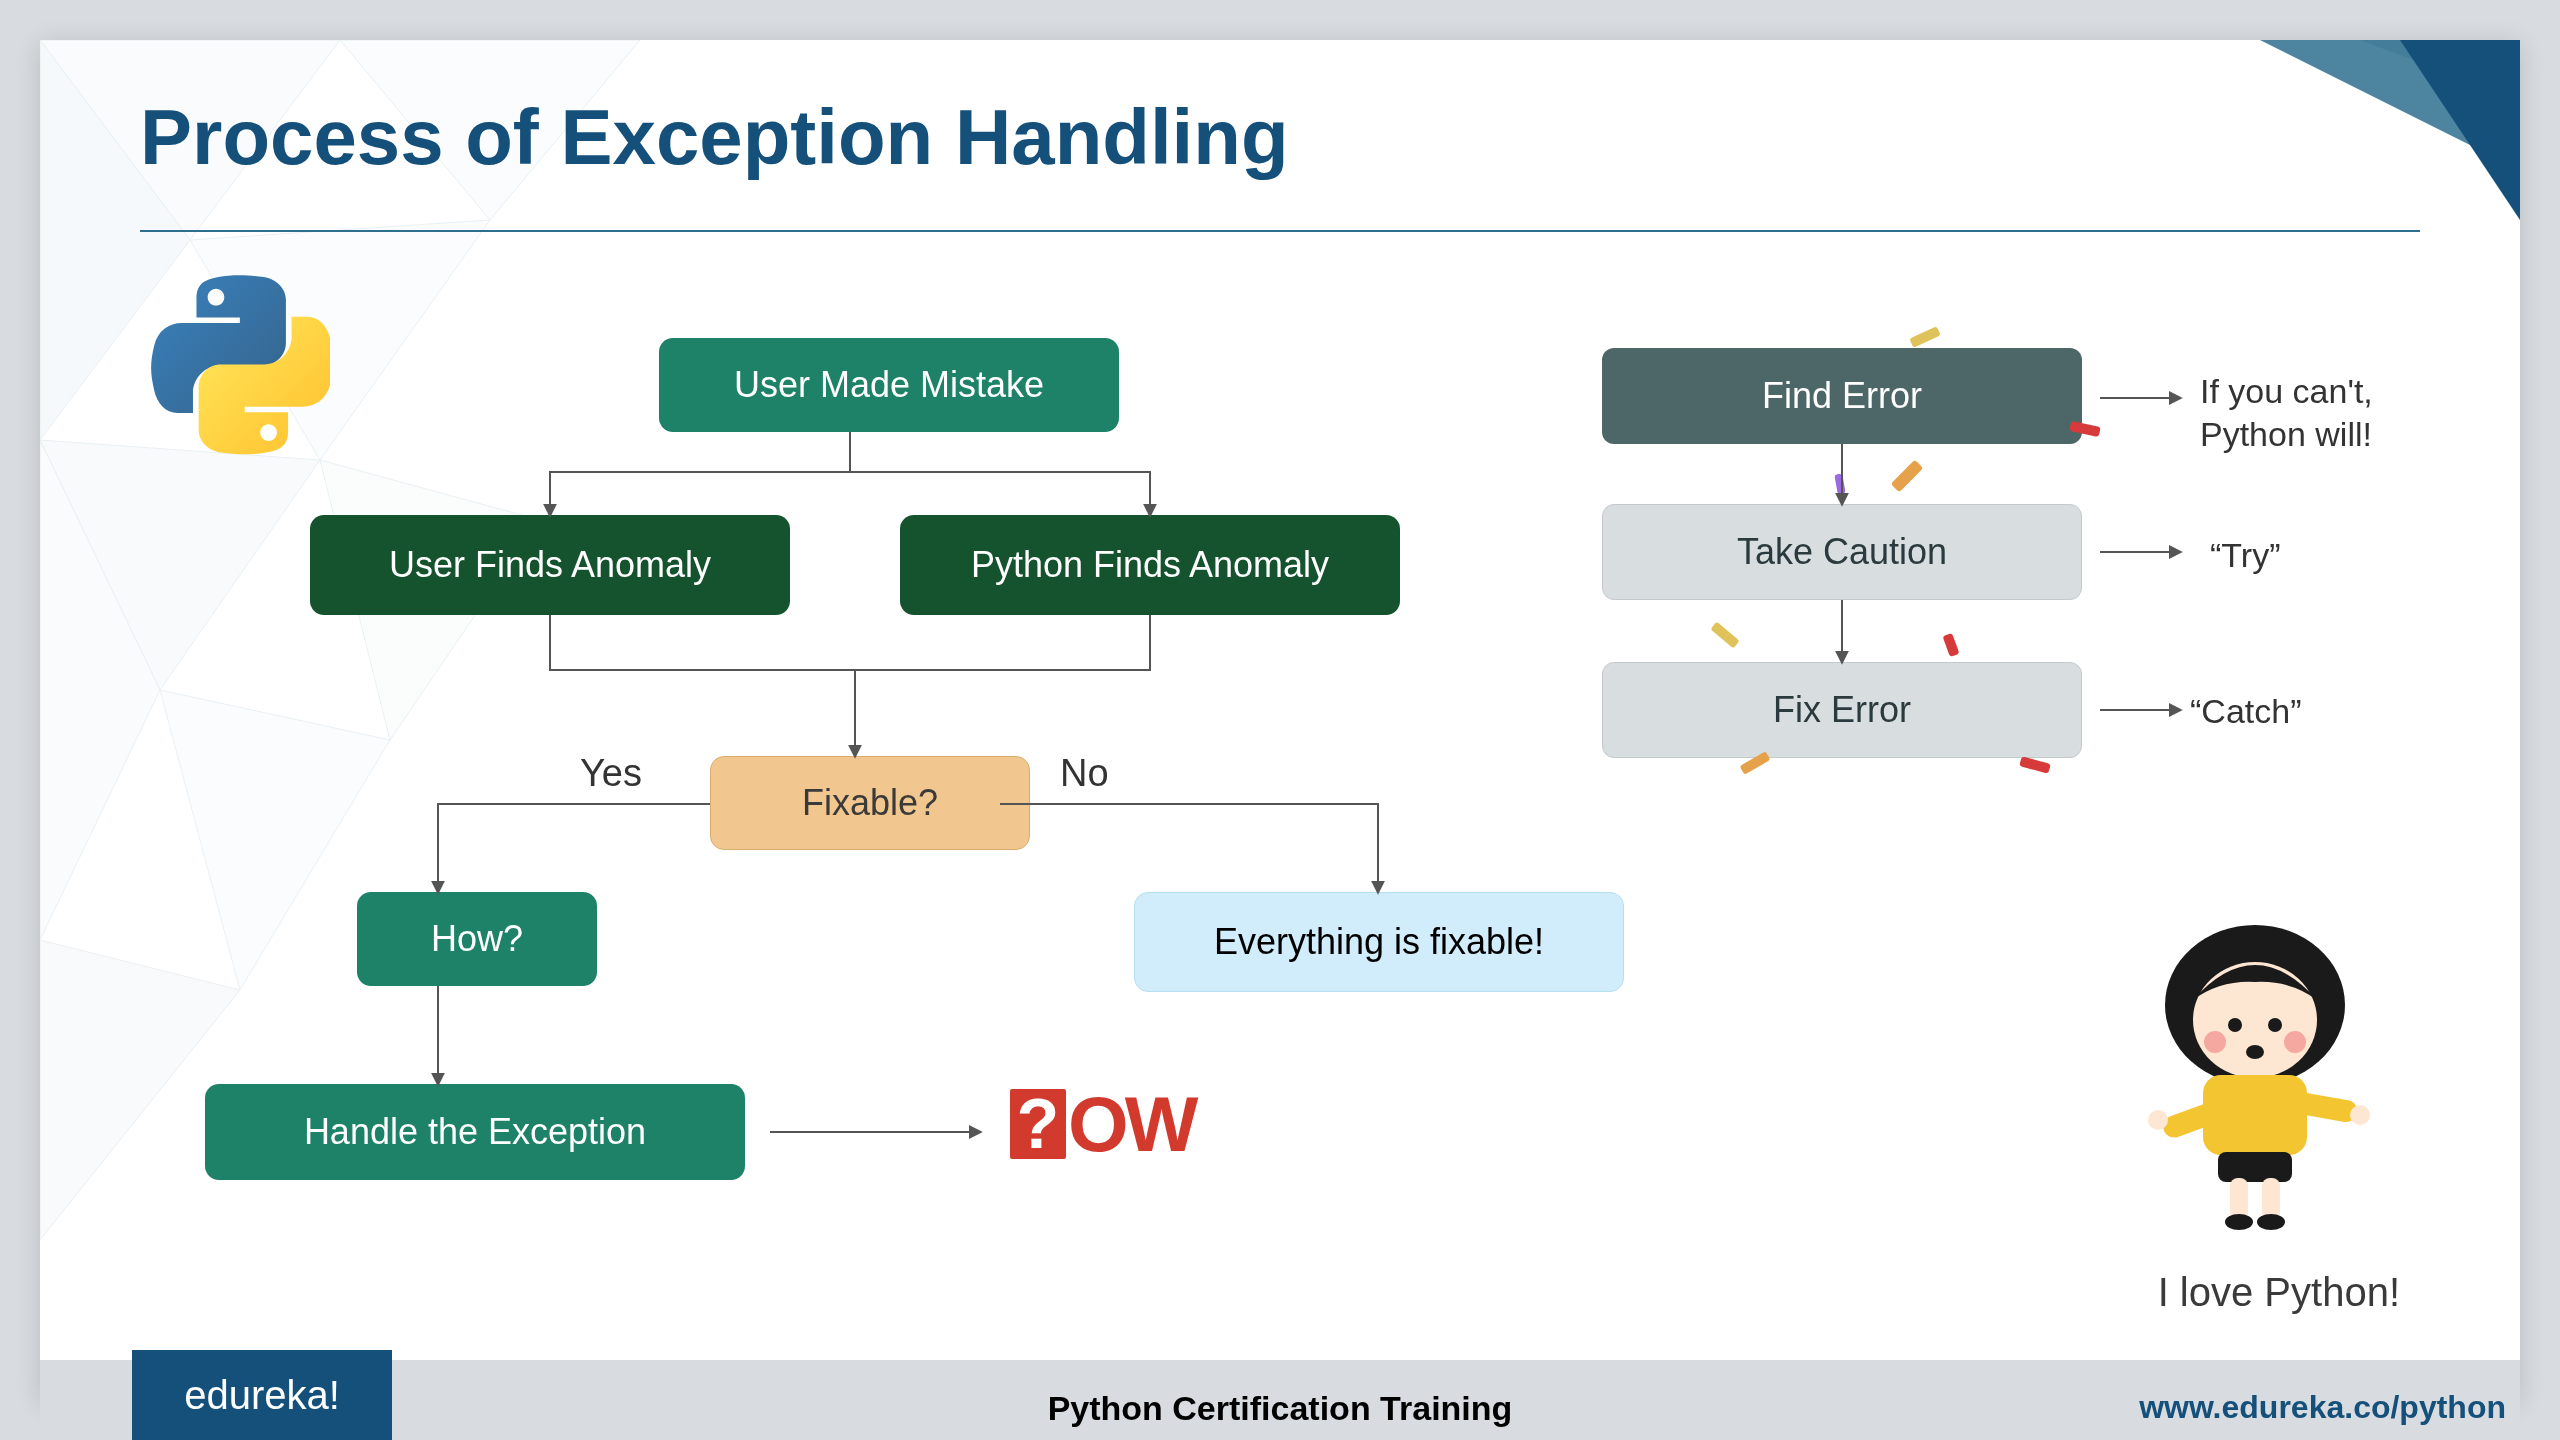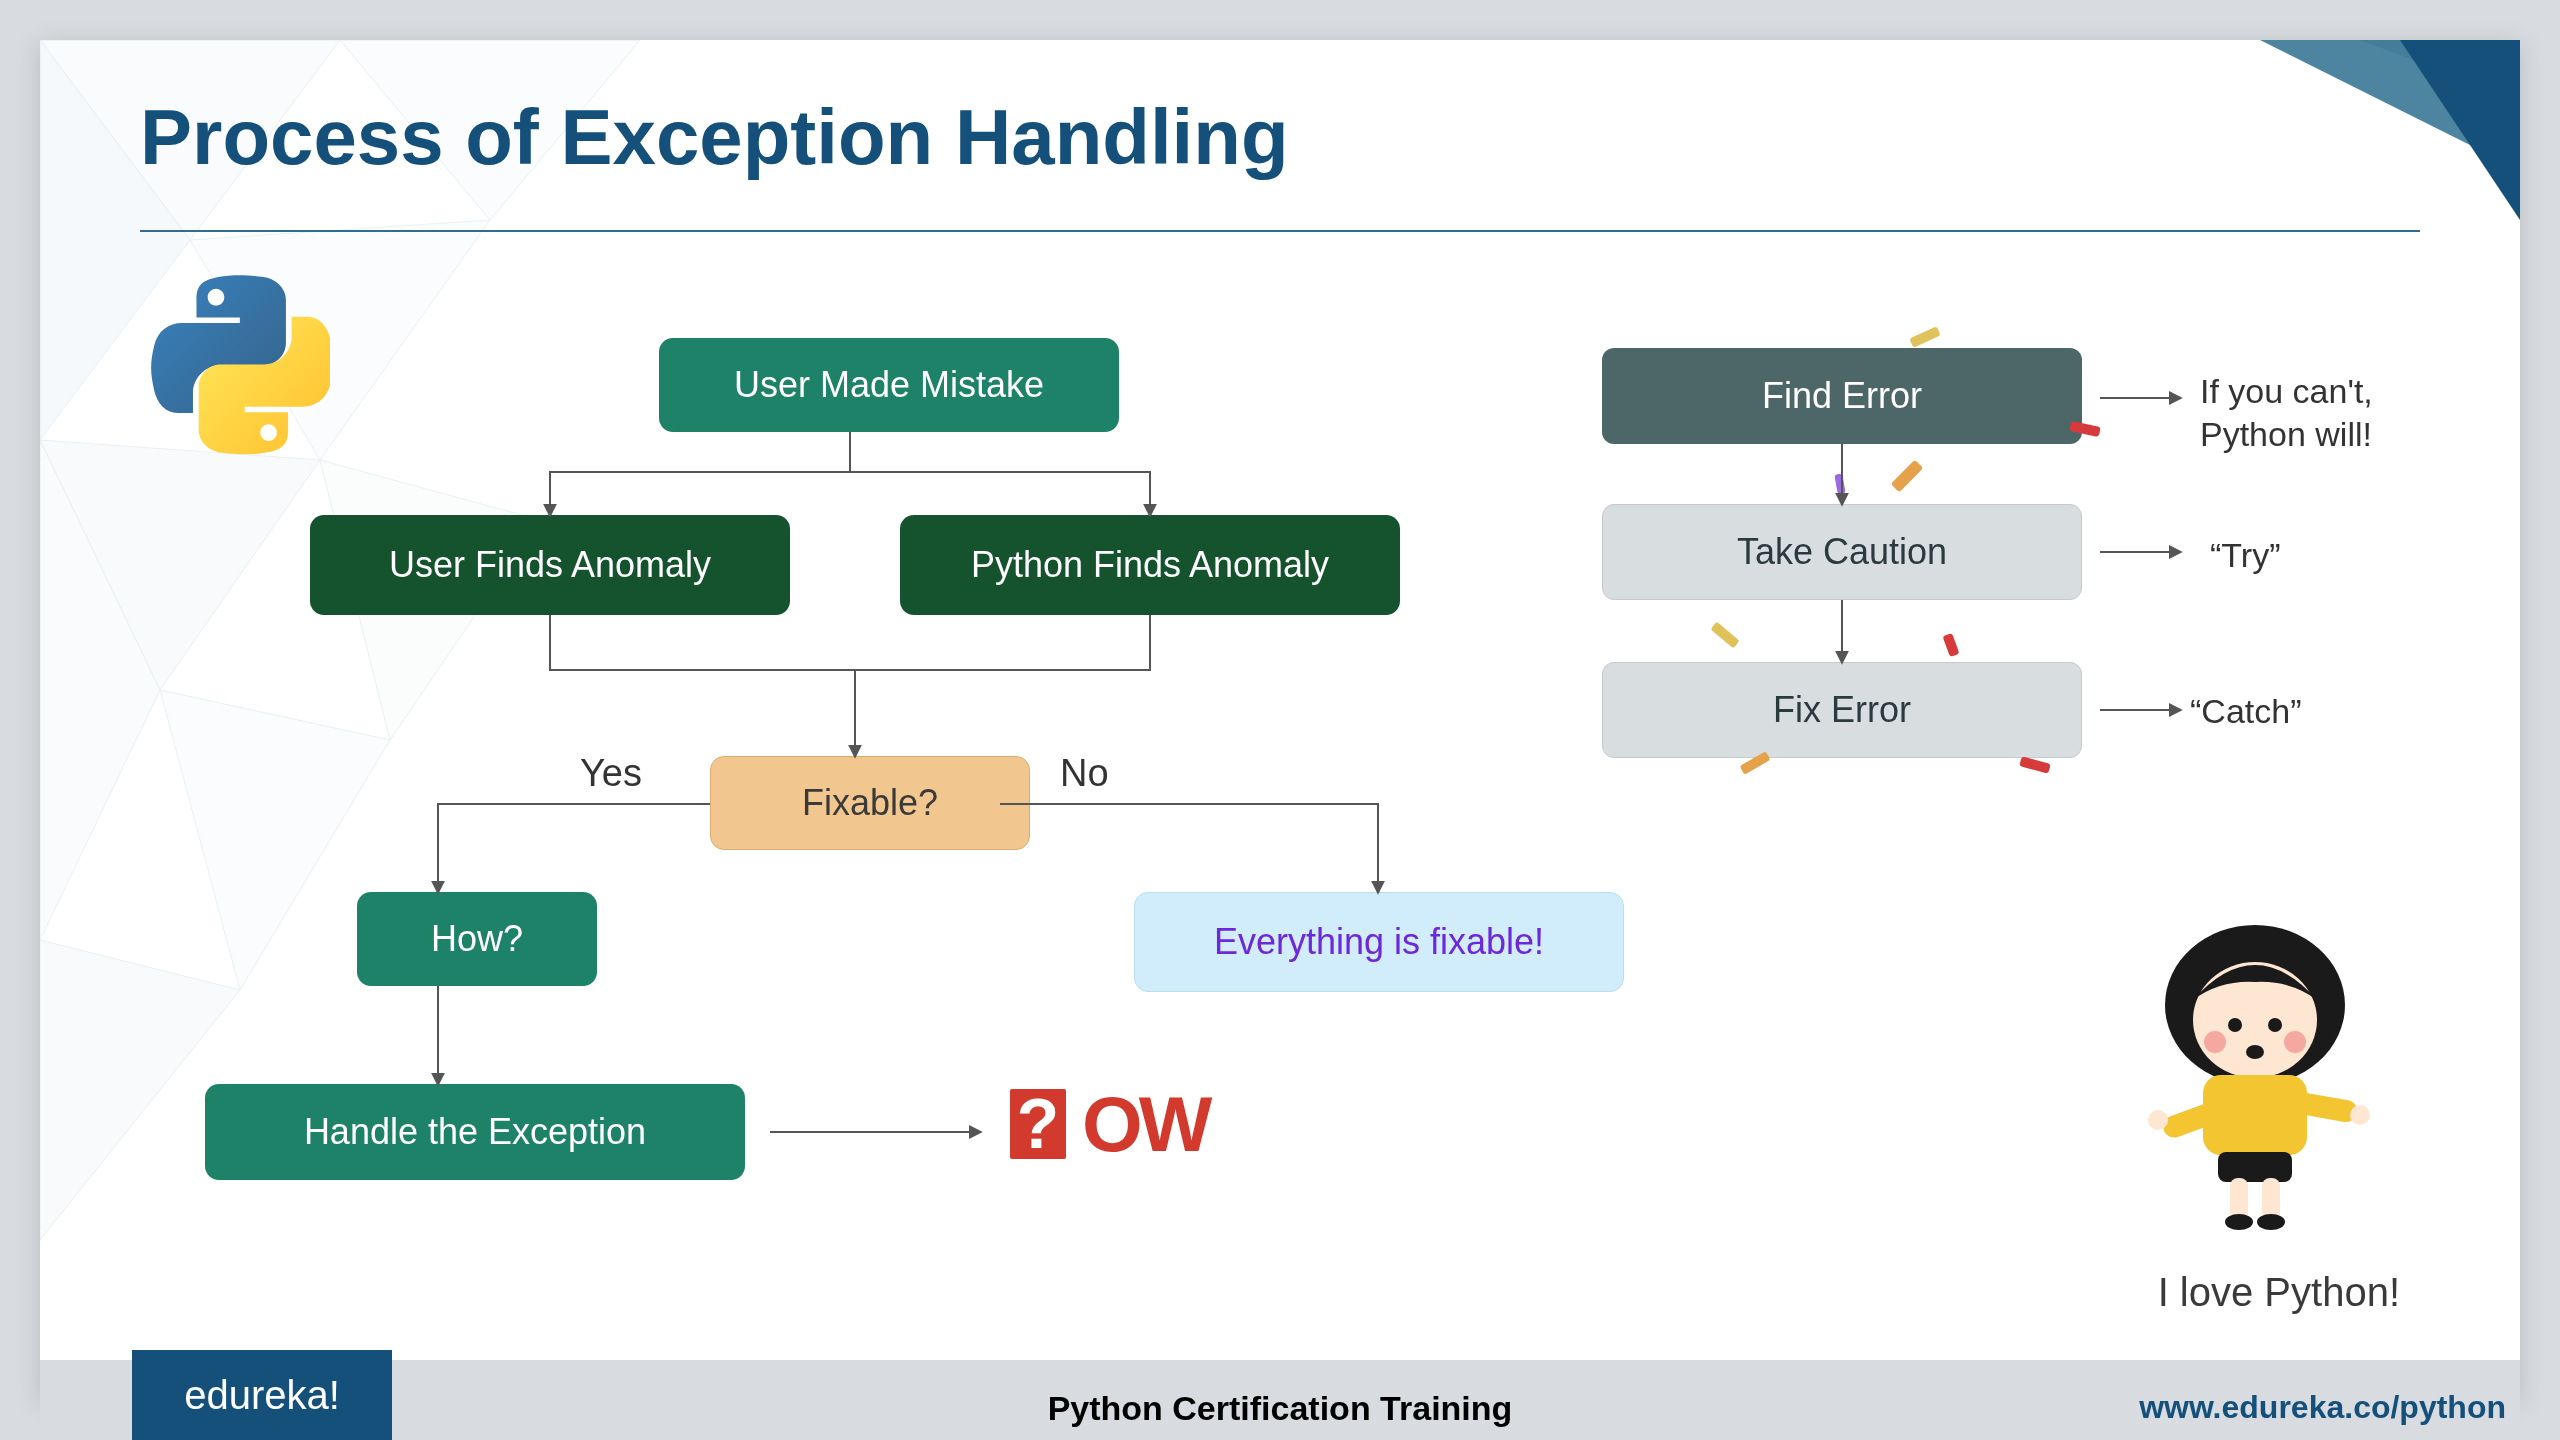--- a/index.html
+++ b/index.html
@@ -94,21 +94,21 @@
     background: #14532d;
     color: #ffffff;
   }
   .box.tan {
     background: #f2c78f;
     color: #3a3a3a;
     border: 1px solid #d9ad6f;
   }
   .box.sky {
     background: #d1ecfa;
-    color: #6d28d9;
+    color: #000000;
     border: 1px solid #b6dff2;
   }
   .box.steel {
     background: #4d6769;
     color: #ffffff;
     border-radius: 12px;
   }
   .box.lightgrey {
     background: #d8dde0;
     color: #2a3a3e;
@@ -156,21 +156,21 @@
     display: flex;
     align-items: center;
     justify-content: center;
     border-radius: 2px;
   }
   .how-text {
     font-family: Arial, sans-serif;
     font-weight: 900;
     font-size: 78px;
     color: #d23a2e;
-    margin-left: 16px;
+    margin-left: 2px;
     letter-spacing: -4px;
   }
 
   
   .footer-bar {
     position: absolute;
     left: 40px;
     bottom: 0;
     width: 2480px;
     height: 80px;

